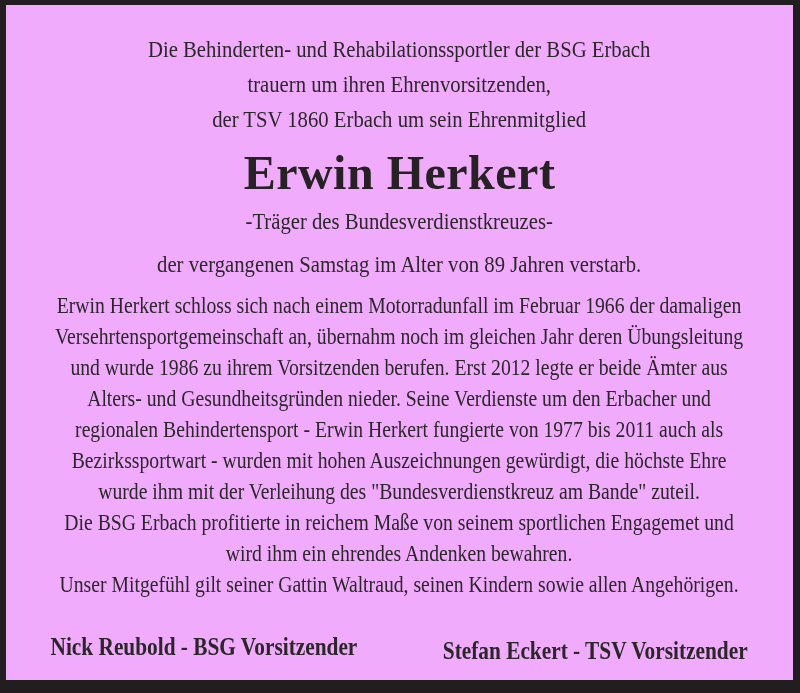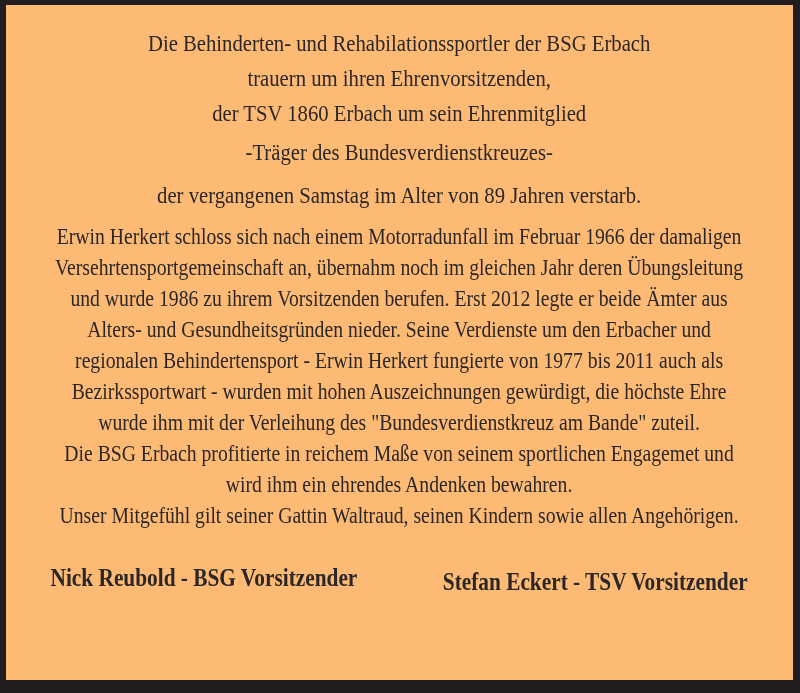--- a/index.html
+++ b/index.html
@@ -15,23 +15,23 @@
     font-family: "Liberation Serif", "DejaVu Serif", serif;
     color: #2b2728;
     overflow: hidden;
   }
   .inner {
     position: absolute;
     left: 6px;
     top: 5px;
     right: 7px;
     bottom: 13px;
-    background: #fdba74;
+    background: #f0abfc;
     box-sizing: border-box;
-    padding-top: 21px;
+    padding-top: 27px;
     overflow: hidden;
   }
   
   .scan-line {
     position: absolute;
     left: 1px;
     top: 0;
     bottom: 0;
     width: 1px;
     background: #c9c7c8;
@@ -94,20 +94,21 @@
 <div class="page">
   <div class="inner">
     <div class="scan-line"></div>
 
     <div class="intro centered squeeze s90">
       <div class="iline">Die Behinderten- und Rehabilationssportler der BSG Erbach</div>
       <div class="iline">trauern um ihren Ehrenvorsitzenden,</div>
       <div class="iline">der TSV 1860 Erbach um sein Ehrenmitglied</div>
     </div>
 
+    <h1 class="name centered">Erwin Herkert</h1>
 
     <div class="subtitle centered squeeze s90">-Träger des Bundesverdienstkreuzes-</div>
 
     <div class="death-line centered squeeze s90">der vergangenen Samstag im Alter von 89 Jahren verstarb.</div>
 
     <div class="obit-body centered squeeze s82">
       <div class="bline">Erwin Herkert schloss sich nach einem Motorradunfall im Februar 1966 der damaligen</div>
       <div class="bline">Versehrtensportgemeinschaft an, übernahm noch im gleichen Jahr deren Übungsleitung</div>
       <div class="bline">und wurde 1986 zu ihrem Vorsitzenden berufen. Erst 2012 legte er beide Ämter aus</div>
       <div class="bline">Alters- und Gesundheitsgründen nieder. Seine Verdienste um den Erbacher und</div>

